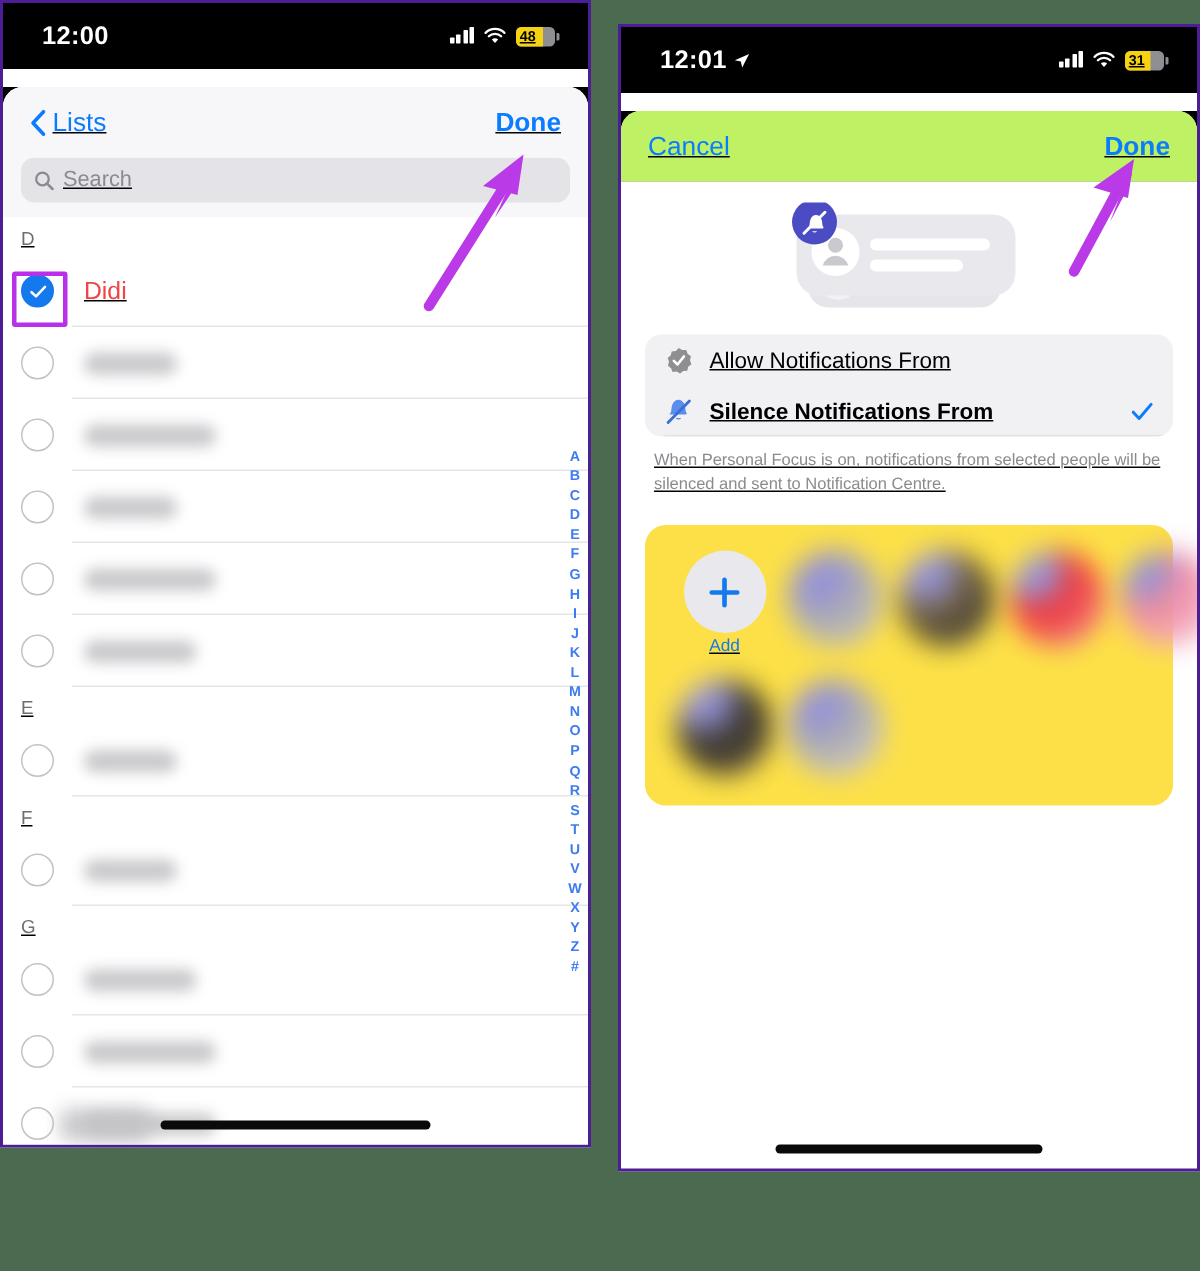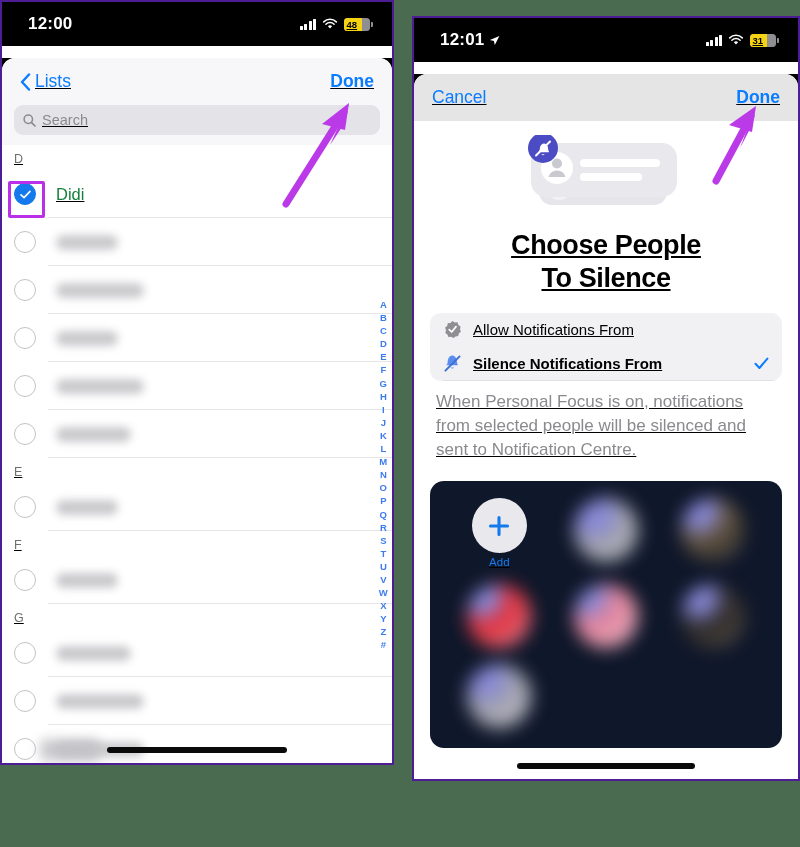--- a/index.html
+++ b/index.html
@@ -39,21 +39,21 @@
     padding: 0 22px 0 26px;
     color: #ffffff;
   }
   .sb-time {
     font-size: 17px;
     font-weight: bold;
     letter-spacing: .2px;
     display: flex; align-items: center; gap: 5px;
   }
   .loc-arrow { width: 11px; height: 11px; display:block; }
-  .sb-right { display: flex; align-items: center; gap: 6px; }
+  .sb-right { display: flex; align-items: flex-start; gap: 6px; }
   .bars { display: flex; align-items: flex-end; gap: 1.5px; height: 11px; }
   .bars i { display:block; width: 3px; background:#fff; border-radius: .5px; }
   .bars i:nth-child(1){ height: 4px; }
   .bars i:nth-child(2){ height: 6px; }
   .bars i:nth-child(3){ height: 8.5px; }
   .bars i:nth-child(4){ height: 11px; }
   .wifi { width: 16px; height: 12px; display:block; }
   .batt {
     position: relative;
     width: 26px; height: 13px;
@@ -140,21 +140,21 @@
   }
   .circle {
     width: 22px; height: 22px; border-radius:50%;
     border: 1.4px solid #c3c3c7; flex: 0 0 auto;
   }
   .circle.checked {
     background: #1479ec; border-color:#1479ec;
     display:flex; align-items:center; justify-content:center;
   }
   .tick { width: 13px; height: 13px; display:block; }
-  .row-label { margin-left: 20px; font-size: 16.5px; color:#15803d; }
+  .row-label { margin-left: 20px; font-size: 16.5px; color:#ef4444; }
   .sel-box {
     position: absolute;
     left: 6px; top: 11px;
     width: 37px; height: 37px;
     border: 3.5px solid #b930e8;
     border-radius: 2px;
   }
   
   .blob {
     margin-left: 20px;
@@ -191,29 +191,29 @@
   .opt {
     position:relative; display:flex; align-items:center;
     height: 34px; padding: 0 13px;
   }
   .opt .sep { position:absolute; left:13px; right:0; bottom:0; height:1px; background:#e0e0e4; }
   .opt-ico { width: 19px; height: 19px; flex:0 0 auto; display:block; }
   .opt-label { margin-left: 11px; font-size: 15px; color:#000; }
   .opt-label.bold { font-weight:bold; }
   .opt-check { margin-left:auto; width:15px; height:15px; display:block; }
   .footnote {
-    color:#8a8a8f; font-size: 17px; line-height: 1.42;
+    color:#8a8a8f; font-size: 11px; line-height: 1.42;
     padding: 9px 6px 0 6px;
   }
 
   .people-card {
     margin-top: 19px;
-    background: #0f172a; border-radius: 14px;
+    background: #fde047; border-radius: 14px;
     padding: 17px 16px 20px;
-    display:grid; grid-template-columns: repeat(3, 1fr);
+    display:grid; grid-template-columns: repeat(5, 1fr);
     row-gap: 16px; justify-items:center;
   }
   .ppl-cell { width: 74px; text-align:center; }
   .add-circle {
     width: 55px; height: 55px; border-radius: 50%;
     background:#e9e9ed; margin: 0 auto;
     display:flex; align-items:center; justify-content:center;
   }
   .plus { width:26px; height:26px; display:block; }
   .add-label { font-size: 11.5px; color:#1479ec; margin-top: 3px; }
@@ -440,21 +440,21 @@
         <span class="batt">
           <span class="fill" style="width:66%"></span>
           <span class="lvl">31</span>
         </span>
       </div>
     </div>
 
     <div class="sheet-wrap">
       <div class="sheet-behind"></div>
       <div class="sheet">
-        <div class="navbar" style="background:#e5e5e5">
+        <div class="navbar" style="background:#bef264">
           <div class="nav-link">Cancel</div>
           <div class="nav-right">Done</div>
         </div>
       </div>
     </div>
 
     <div class="r-body">
 
       <div class="illus">
         <svg width="178" height="82" viewBox="0 0 178 82">
@@ -467,24 +467,20 @@
           <path d="M31.5 42a8.8 8.8 0 0 1 17 0Z" fill="#c9c9d0"></path>
           <rect x="63" y="24" width="80" height="8" rx="4" fill="#fff"></rect>
           <rect x="63" y="38" width="62" height="8" rx="4" fill="#fff"></rect>
           <circle cx="26" cy="13" r="15" fill="#4b4bc4"></circle>
           <path d="M19 20.5 33 6.5" stroke="#fff" stroke-width="2" stroke-linecap="round"></path>
           <path d="M21.5 17.3c1.6-1.3 1.1-3.4 1.6-5.3.6-2.4 2.4-3.6 3.9-3.6s3.3 1.2 3.9 3.6c.4 1.6.1 3.3 1 4.4.3.4 0 .9-.5.9h-9.4c-.5 0-.8-.4-.5-.8Z" fill="#fff"></path>
           <path d="M24.4 19.2a2.1 2.1 0 0 0 3.3 0Z" fill="#fff"></path>
         </svg>
       </div>
 
-      <div class="hero-title">
-        <div>Choose People</div>
-        <div>To Silence</div>
-      </div>
 
       <div class="opt-group">
         <div class="opt">
           <svg class="opt-ico" viewBox="0 0 19 19">
             <path d="M9.5 1 11.8 2.4 14.5 2.3 15.4 4.9 17.6 6.5 17 9.2 17.9 11.8 15.8 13.5 15.2 16.1 12.5 16.4 10.4 18 8.1 16.7 5.4 17 4.4 14.5 2.3 12.9 3 10.2 2.1 7.6 4.2 5.9 4.8 3.3 7.5 3Z" fill="#8e8e93"></path>
             <path d="M6.2 9.6 8.7 12 13 6.6" stroke="#fff" stroke-width="1.7" fill="none" stroke-linecap="round" stroke-linejoin="round"></path>
           </svg>
           <span class="opt-label">Allow Notifications From</span>
         </div>
         <div class="opt">

